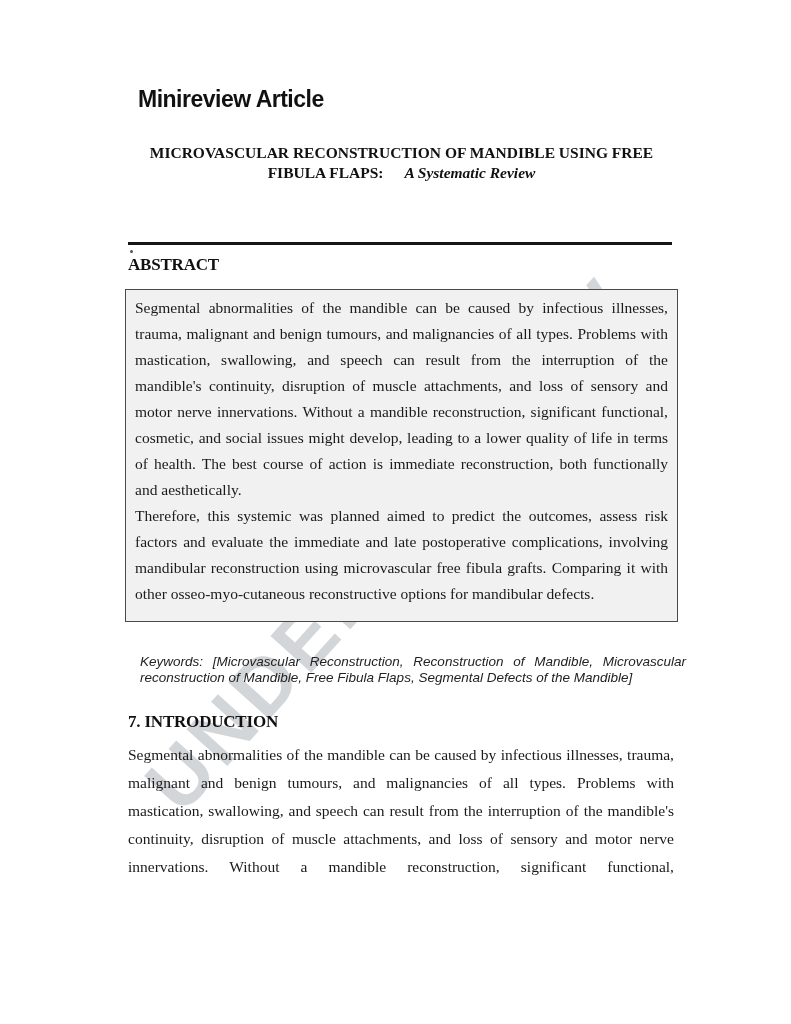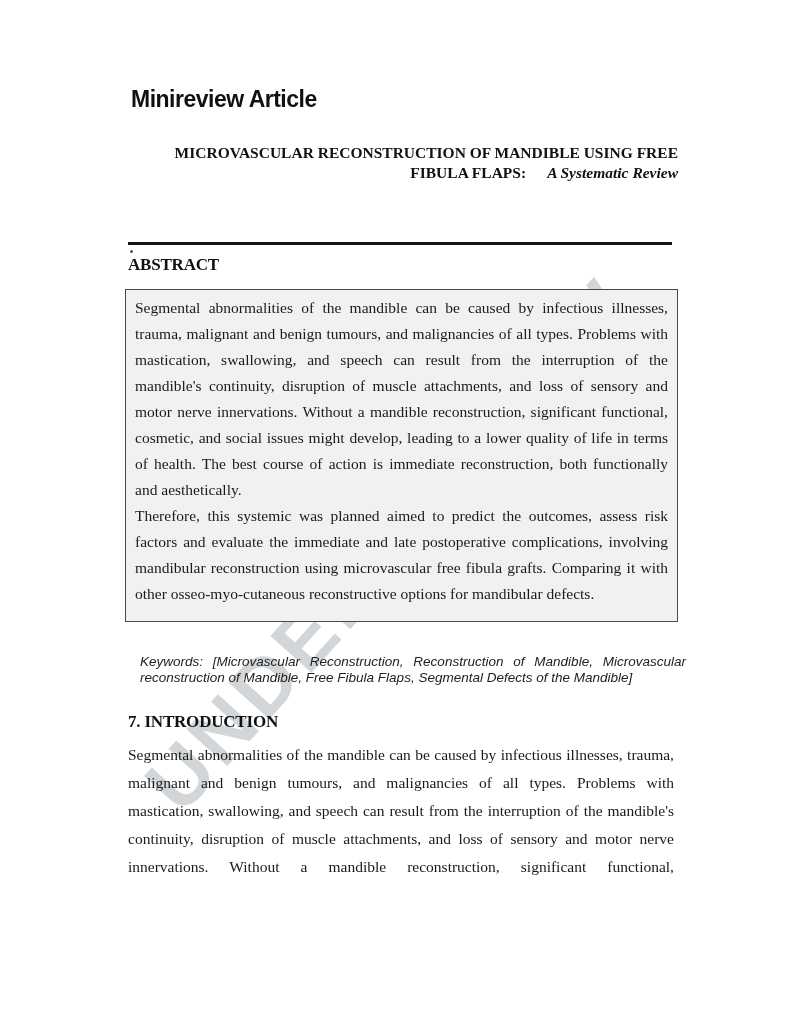--- a/index.html
+++ b/index.html
@@ -23,29 +23,29 @@
     color: #c9cdcf;
     opacity: 0.8;
     white-space: nowrap;
     z-index: 0;
     user-select: none;
   }
 
   .content { position: absolute; left: 125px; top: 0; width: 553px; z-index: 1; }
 
   .article-type {
-    position: absolute; top: 86px; left: 6px; margin: 0;
+    position: absolute; top: 86px; left: 13px; margin: 0;
     font-family: "Liberation Sans", sans-serif;
     font-weight: bold; font-size: 23px; letter-spacing: -0.5px;
     color: #111111; white-space: nowrap;
   }
 
   .paper-title {
     position: absolute; top: 143px; left: 0; width: 100%;
-    text-align: right;
+    text-align: center;
     font-family: "Liberation Serif", serif;
     font-weight: bold; font-size: 15.5px; line-height: 19.5px;
     color: #111111;
   }
   .paper-title .subtitle-italic { font-style: italic; margin-left: 21px; }
 
   .rule {
     position: absolute; top: 242px; left: 3px;
     width: 544px; height: 3px; background: #161616;
   }

